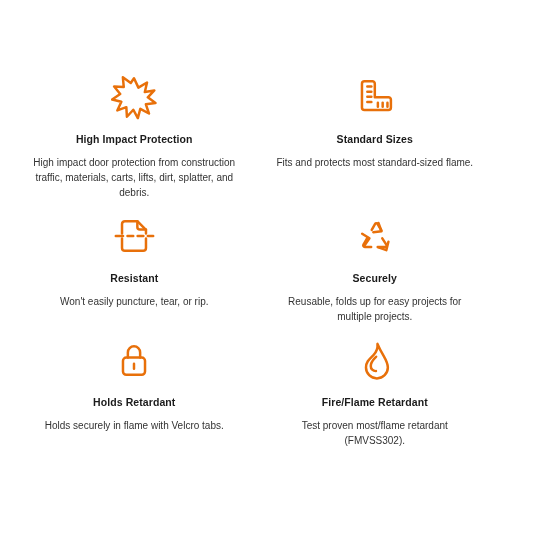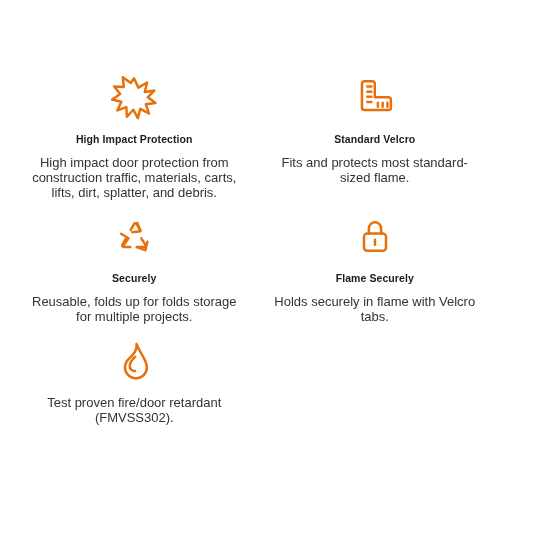--- a/index.html
+++ b/index.html
@@ -54,21 +54,21 @@
   .feature-title {
     font-size: 10.5px;
     font-weight: bold;
     color: #1b1b1b;
     letter-spacing: 0.08px;
     line-height: 14px;
     margin: 0 0 9px 0;
   }
 
   .feature-desc {
-    font-size: 13px;
+    font-size: 10px;
     font-weight: normal;
     color: #333333;
     line-height: 15px;
     margin: 0;
     max-width: 205px;
   }
 </style>
 </head>
 <body>
 
@@ -91,56 +91,72 @@
           <path d="M13.0 7.5 h8.2 a2.6 2.6 0 0 1 2.6 2.6 v14.1 h14.2 a2.6 2.6 0 0 1 2.6 2.6 v8.2 a2.6 2.6 0 0 1 -2.6 2.6 h-25 a2.6 2.6 0 0 1 -2.6 -2.6 v-24.9 a2.6 2.6 0 0 1 2.6 -2.6 z"></path>
           <path d="M16.0 13.0 h4.2"></path>
           <path d="M16.0 18.4 h4.2"></path>
           <path d="M16.0 23.8 h4.2"></path>
           <path d="M16.0 29.2 h4.2"></path>
           <path d="M27.0 30.0 v4.2"></path>
           <path d="M32.0 30.0 v4.2"></path>
           <path d="M37.0 30.0 v4.2"></path>
         </svg>
       </div>
-      <p class="feature-title">Standard Velcro</p>
+      <p class="feature-title">Standard Sizes</p>
       <p class="feature-desc">Fits and protects most standard-sized flame.</p>
     </div>
 
+    <div class="feature-cell">
+      <div class="feature-icon">
+        <svg viewBox="0 0 48 48" fill="none" stroke="#E8700A" stroke-width="2.6" stroke-linejoin="round" stroke-linecap="round">
+          <path d="M11.5 21.5 v-10.0 a3.0 3.0 0 0 1 3.0 -3.0 h13.0 l9.0 9.0 v4.0"></path>
+          <path d="M11.5 26.5 v10.0 a3.0 3.0 0 0 0 3.0 3.0 h19.0 a3.0 3.0 0 0 0 3.0 -3.0 v-10.0"></path>
+          <path d="M27.5 8.5 v6.2 a2.6 2.6 0 0 0 2.6 2.6 h6.4"></path>
+          <path d="M5.0 24.0 h7.6"></path>
+          <path d="M17.2 24.0 h6.0"></path>
+          <path d="M27.8 24.0 h6.0"></path>
+          <path d="M38.4 24.0 h5.6"></path>
+        </svg>
+      </div>
+      <p class="feature-title">Resistant</p>
+      <p class="feature-desc">Won't easily puncture, tear, or rip.</p>
+    </div>
 
     <div class="feature-cell">
       <div class="feature-icon">
         <svg viewBox="0 0 48 48" fill="none" stroke="#E8700A" stroke-width="2.6" stroke-linejoin="round" stroke-linecap="round">
           <path d="M20.6 17.6 L24.0 11.6 a1.6 1.6 0 0 1 2.8 0 L30.6 18.2"></path>
           <path d="M27.6 10.4 l3.2 8.6 l-8.6 1.0"></path>
           <path d="M31.6 26.4 L35.8 33.0 a1.6 1.6 0 0 1 -1.4 2.5 h-7.6"></path>
           <path d="M38.0 30.0 l-2.2 8.8 l-8.2 -3.0"></path>
           <path d="M20.0 35.4 h-6.6 a1.6 1.6 0 0 1 -1.4 -2.5 L16.0 26.0"></path>
           <path d="M10.6 21.6 l7.6 4.8 l-5.0 7.2"></path>
         </svg>
       </div>
       <p class="feature-title">Securely</p>
-      <p class="feature-desc">Reusable, folds up for folds storage for multiple projects.</p>
+      <p class="feature-desc">Reusable, folds up for easy projects for multiple projects.</p>
     </div>
 
     <div class="feature-cell">
       <div class="feature-icon">
         <svg viewBox="0 0 48 48" fill="none" stroke="#E8700A" stroke-width="2.6" stroke-linejoin="round" stroke-linecap="round">
           <rect x="12.5" y="21.5" width="23" height="18" rx="3.4"></rect>
           <path d="M17.6 21.5 v-5.4 a6.4 6.4 0 0 1 12.8 0 v5.4"></path>
           <path d="M24 27.8 v5.4"></path>
         </svg>
       </div>
-      <p class="feature-title">Flame Securely</p>
+      <p class="feature-title">Holds Retardant</p>
       <p class="feature-desc">Holds securely in flame with Velcro tabs.</p>
     </div>
 
     <div class="feature-cell">
       <div class="feature-icon">
         <svg viewBox="0 0 48 48" fill="none" stroke="#E8700A" stroke-width="2.6" stroke-linejoin="round" stroke-linecap="round">
           <path d="M26.6 7.2 c0.6 5.4 -1.0 8.4 -4.2 11.6 c-4.2 4.2 -7.8 7.0 -7.8 13.0 a11.4 11.4 0 0 0 22.8 0 c0 -7.4 -5.0 -11.0 -10.8 -24.6 z"></path>
           <path d="M25.2 20.6 c-3.0 3.2 -5.6 5.4 -5.6 9.6 a5.2 5.2 0 0 0 5.4 5.4"></path>
         </svg>
       </div>
-      <p class="feature-desc">Test proven fire/door retardant (FMVSS302).</p>
+      <p class="feature-title">Fire/Flame Retardant</p>
+      <p class="feature-desc">Test proven most/flame retardant (FMVSS302).</p>
     </div>
 
   </div>
 </div>
 
 </body></html>

